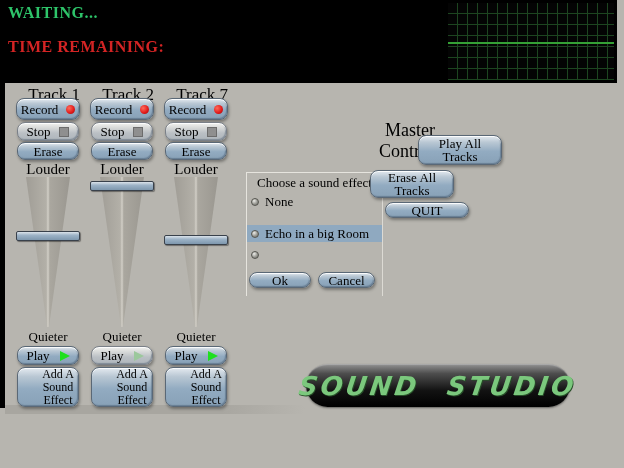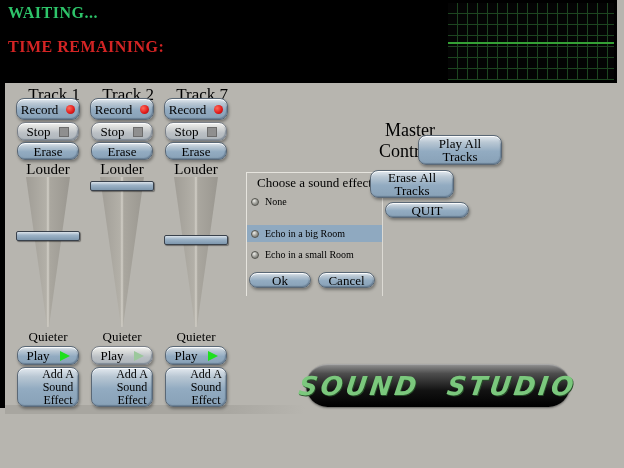--- a/index.html
+++ b/index.html
@@ -85,21 +85,21 @@
   .dialog { left:246px; top:172px; width:137px; height:124px;
     border-top:1px solid #e6e4de; border-left:1px solid #e6e4de; border-right:1px solid #dcdad4;
     background:#b7b5af; }
   .dlg-title { position:absolute; top:2px; left:0; width:100%; text-align:center; font-size:13px; }
   .dlg-opt { position:absolute; left:0; width:100%; height:17px;
     display:flex; align-items:center; cursor:pointer; }
   .dlg-opt.selected { background:#8fa9c0; }
   .radio { width:8px; height:8px; border-radius:50%; margin:0 6px 0 4px;
     border:1px solid #565650;
     background:radial-gradient(circle at 35% 30%, #ecece8, #9a9a94 55%, #6b6b66); }
-  .dlg-opt span.optlabel { font-size:10px; }
+  .dlg-opt span.optlabel { font-size:13px; }
   .b-ok     { left:249px; top:272px; width:62px; height:16px; }
   .b-cancel { left:318px; top:272px; width:57px; height:16px; }
 
   
   .logo { left:306px; top:364px; width:264px; height:43px; border-radius:22px;
     background:linear-gradient(180deg,#949494 0%,#4e4e4e 22%,#121212 62%,#000 100%);
     box-shadow:0 1px 2px rgba(0,0,0,.45), inset 0 1px 1px rgba(255,255,255,.25);
     display:flex; align-items:center; justify-content:center; }
   .logo-text { font-family:"DejaVu Sans","Liberation Sans",sans-serif;
     font-weight:bold; font-style:italic; font-size:26px; letter-spacing:3px; word-spacing:16px;
@@ -168,21 +168,20 @@
   <div class="dlg-opt" style="top:20px">
     <span class="radio"></span>
     <span class="optlabel">None</span>
   </div>
   <div class="dlg-opt selected" style="top:52px">
     <span class="radio"></span>
     <span class="optlabel">Echo in a big Room</span>
   </div>
   <div class="dlg-opt" style="top:73px">
     <span class="radio"></span>
-    <span class="optlabel">Echo in a small Room</span>
   </div>
 </div>
 <button class="btn b-ok">Ok</button>
 <button class="btn b-cancel">Cancel</button>
 
 <div class="abs master-label">Master Controls</div>
 <button class="btn b-playall">Play All
 Tracks</button>
 <button class="btn b-eraseall">Erase All
 Tracks</button>

